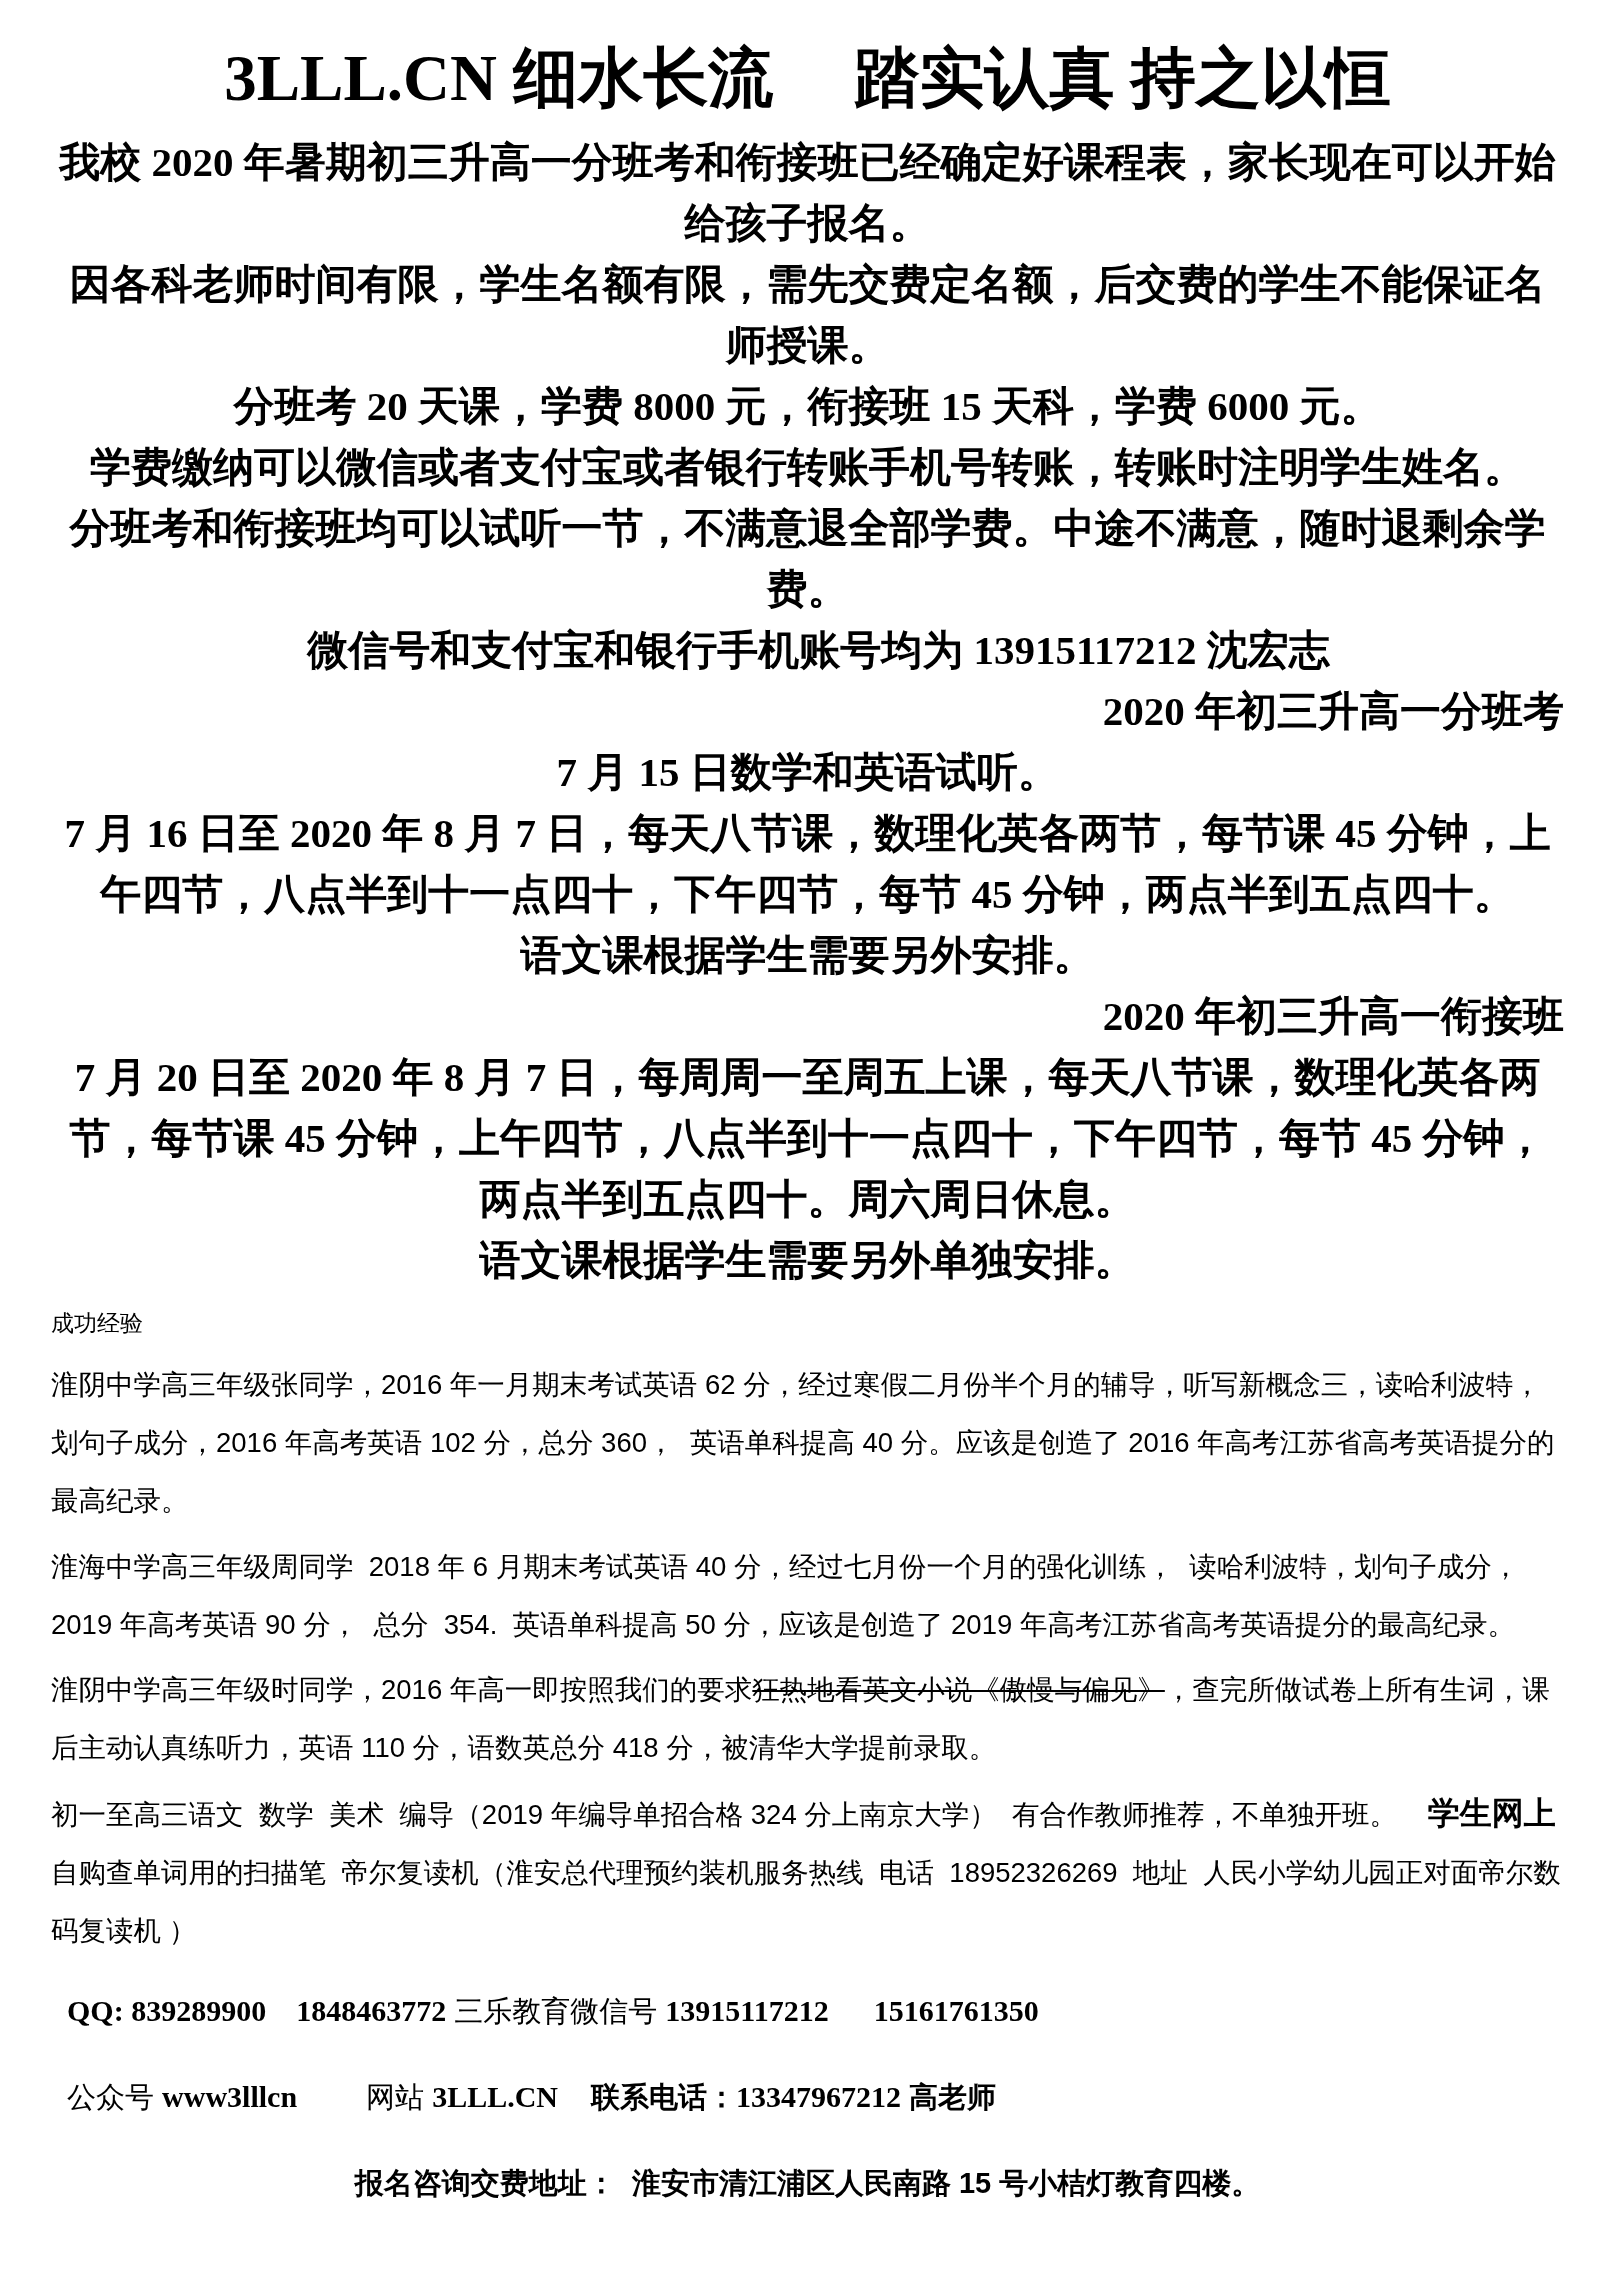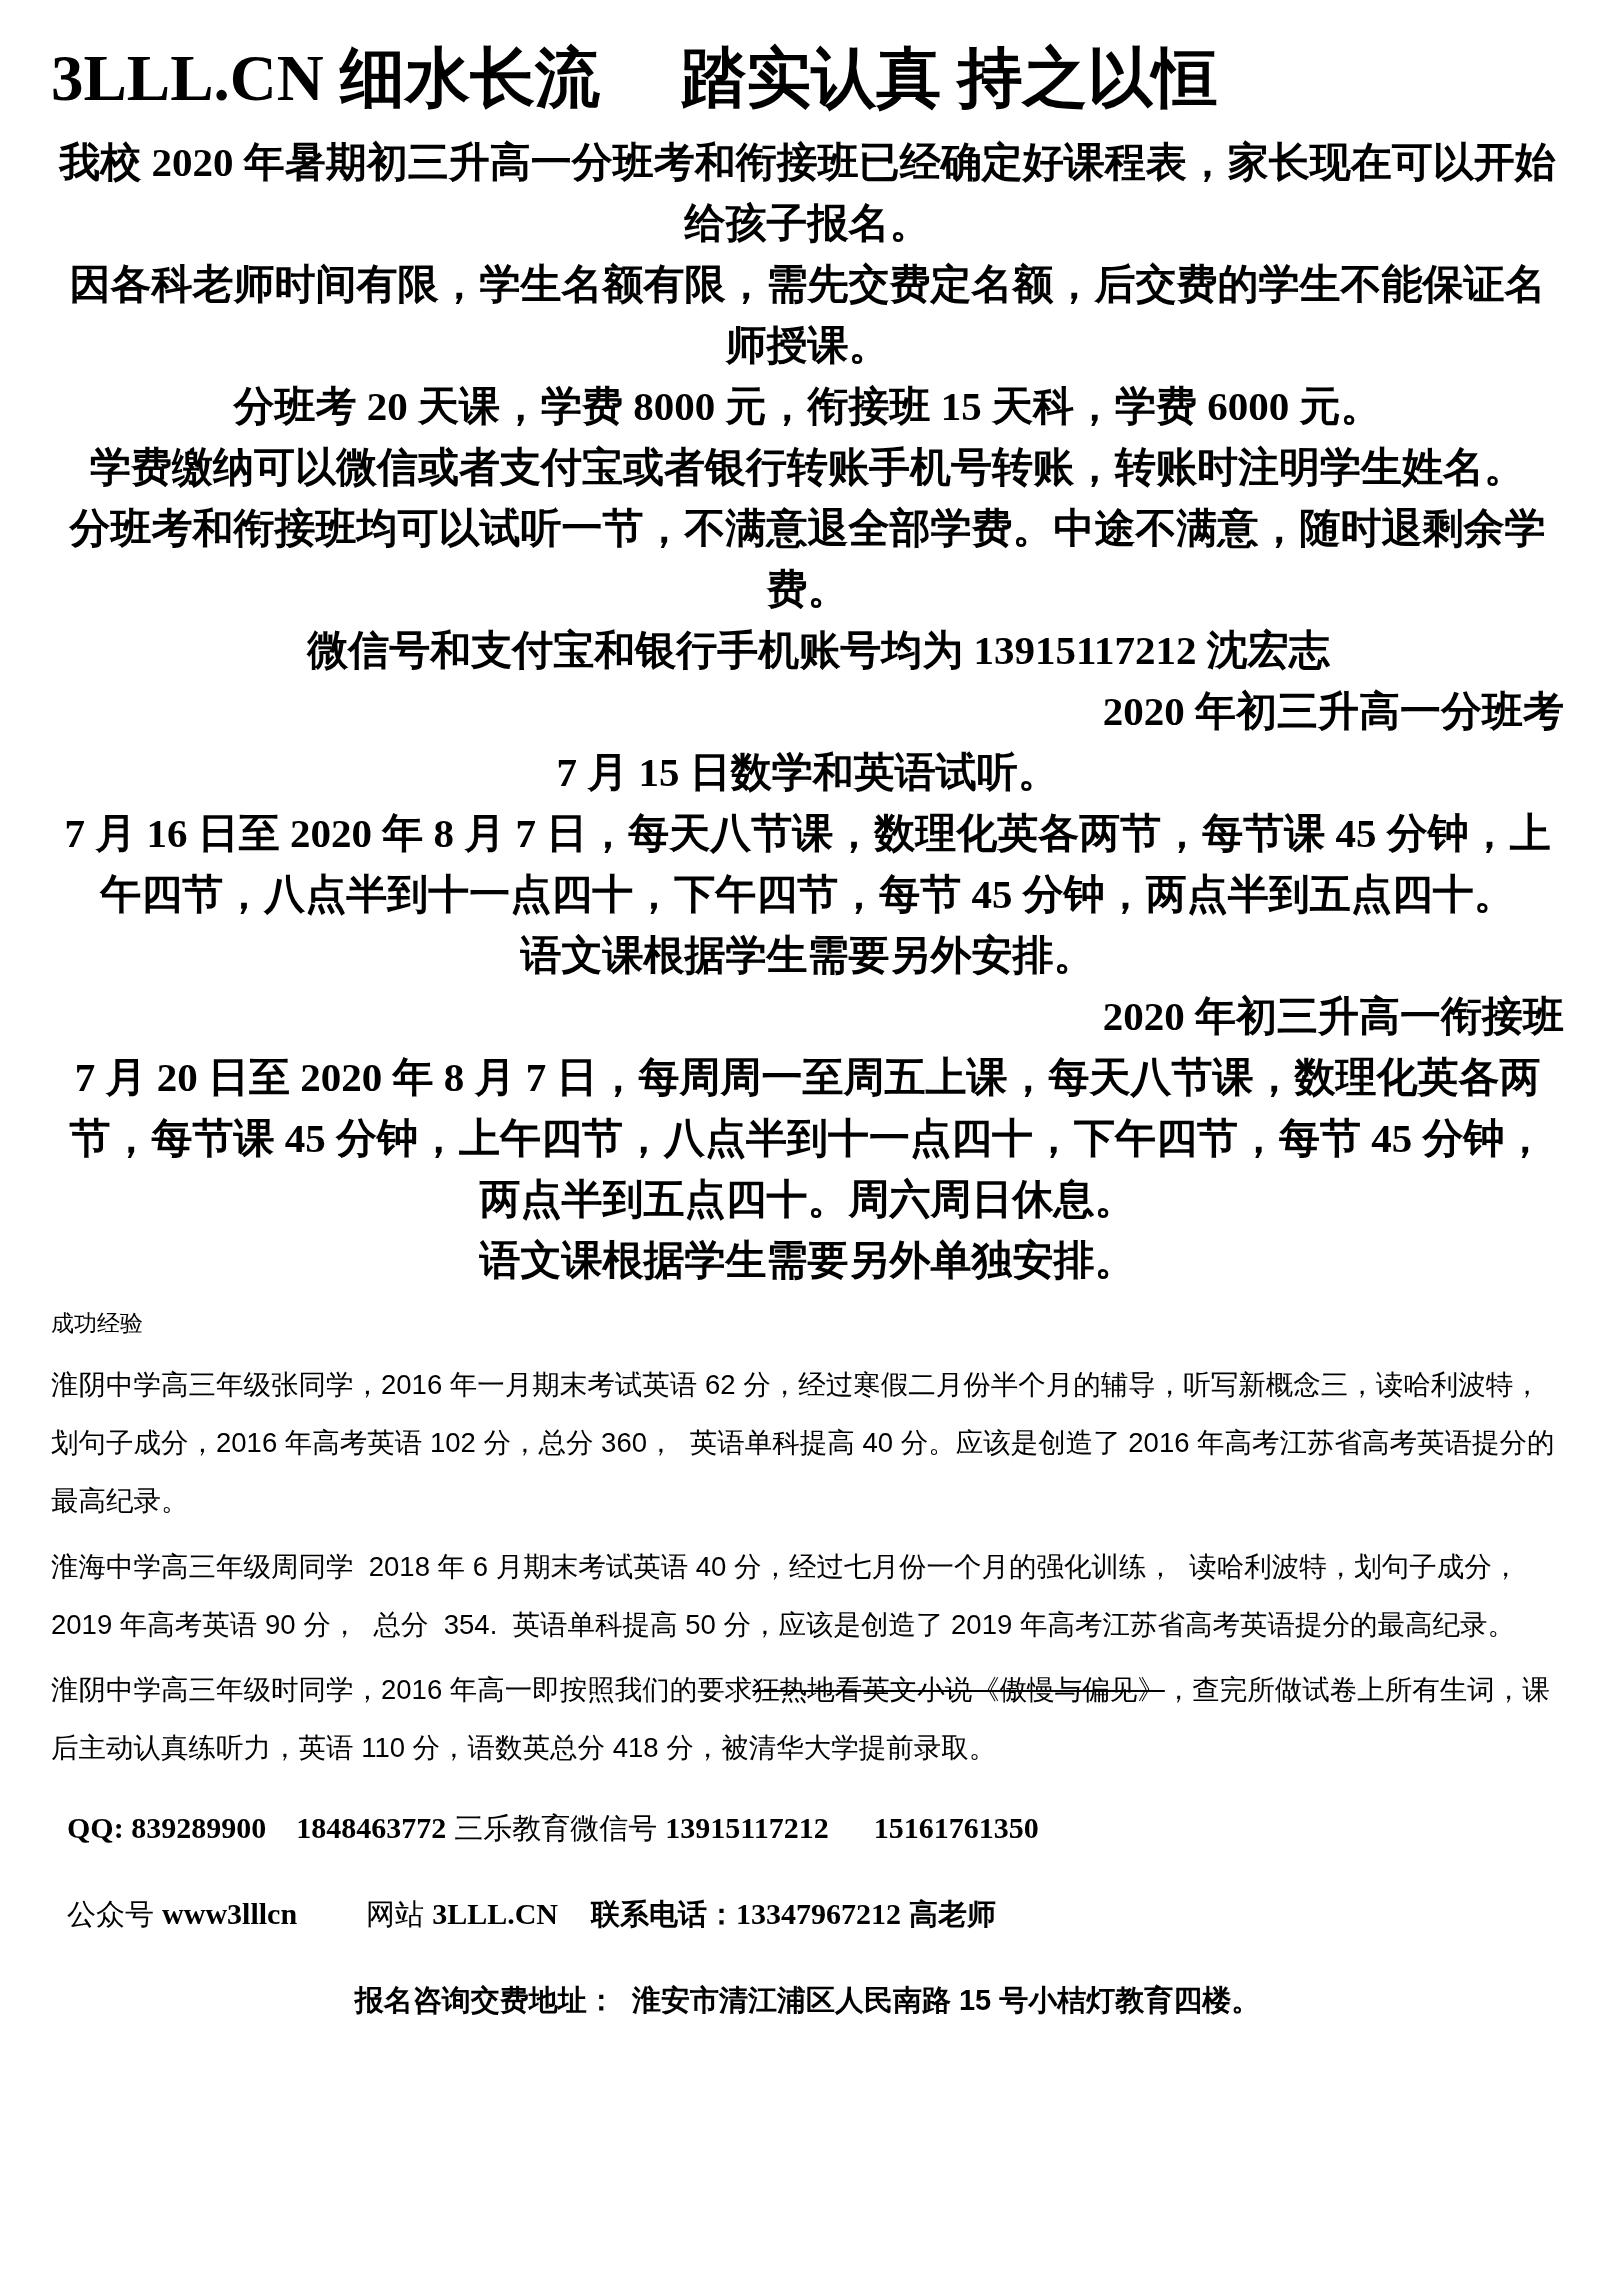--- a/index.html
+++ b/index.html
@@ -3,21 +3,21 @@
 <meta charset="utf-8">
 <style>
   html, body { margin: 0; padding: 0; background: #ffffff; }
   body {
     width: 1621px; height: 2295px;
     font-family: "Liberation Serif", "DejaVu Serif", serif;
     color: #000000; overflow: hidden;
   }
   .page { box-sizing: border-box; width: 1621px; height: 2295px; padding: 38px 57px 0 51px; }
   .title {
-    text-align: left; font-weight: bold; font-size: 65px; line-height: 1.25;
+    text-align: center; font-weight: bold; font-size: 65px; line-height: 1.25;
     font-family: "Liberation Serif", "DejaVu Serif", serif;
     white-space: pre-wrap; margin: 0 0 13px 0;
   }
   .main-p {
     font-size: 41px; line-height: 61px; font-weight: bold;
     font-family: "Liberation Serif", "DejaVu Serif", serif;
     white-space: pre-wrap; margin: 0; text-align: center;
   }
   .main-heading {
     font-size: 41px; line-height: 61px; font-weight: bold;
@@ -69,20 +69,21 @@
   <p class="main-p">7 月 20 日至 2020 年 8 月 7 日，每周周一至周五上课，每天八节课，数理化英各两节，每节课 45 分钟，上午四节，八点半到十一点四十，下午四节，每节 45 分钟，两点半到五点四十。周六周日休息。</p>
   <p class="main-p">语文课根据学生需要另外单独安排。</p>
 
   <p class="success-heading">成功经验</p>
 
   <p class="small-p">淮阴中学高三年级张同学，2016 年一月期末考试英语 62 分，经过寒假二月份半个月的辅导，听写新概念三，读哈利波特，划句子成分，2016 年高考英语 102 分，总分 360，  英语单科提高 40 分。应该是创造了 2016 年高考江苏省高考英语提分的最高纪录。</p>
   <p class="small-p">淮海中学高三年级周同学  2018 年 6 月期末考试英语 40 分，经过七月份一个月的强化训练，  读哈利波特，划句子成分，2019 年高考英语 90 分，  总分  354.  英语单科提高 50 分，应该是创造了 2019 年高考江苏省高考英语提分的最高纪录。</p>
 
   <p class="small-p"><span>淮阴中学高三年级时同学，2016 年高一即按照我们的要求</span><span class="strike">狂热地看英文小说《傲慢与偏见》</span><span>，查完所做试卷上所有生词，课后主动认真练听力，英语 110 分，语数英总分 418 分，被清华大学提前录取。</span></p>
 
+  <p class="small-p"><span>初一至高三语文  数学  美术  编导（2019 年编导单招合格 324 分上南京大学）  有合作教师推荐，不单独开班。    </span><span class="seg-bold-big">学生网上</span><span>自购查单词用的扫描笔  帝尔复读机（淮安总代理预约装机服务热线  电话  18952326269  地址  人民小学幼儿园正对面帝尔数码复读机 ）</span></p>
 
   <p class="contact-line"><span class="num-bold">QQ: </span><span class="num-bold">839289900    1848463772</span><span class="cn-reg"> 三乐教育微信号 </span><span class="num-bold">13915117212      15161761350</span></p>
 
   <p class="contact-line"><span class="cn-reg">公众号 </span><span class="num-bold">www3lllcn</span><span class="cn-reg gap-lg">网站 </span><span class="num-bold">3LLL.CN</span><span class="cn-bold gap-md">联系电话：</span><span class="num-bold">13347967212</span><span class="cn-bold"> 高老师</span></p>
 
   <p class="contact-line cn-bold"><span class="cn-bold">报名咨询交费地址：  </span><span class="cn-bold">淮安市清江浦区人民南路 15 号小桔灯教育四楼。</span></p>
 
 </div>
 
 

